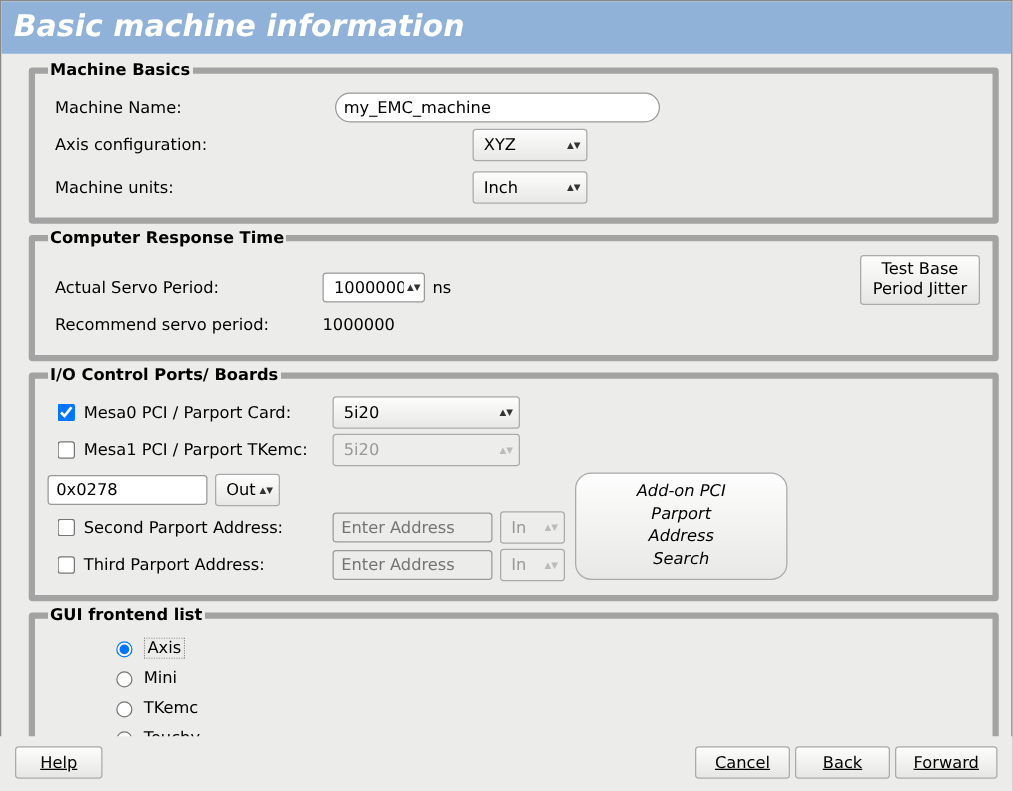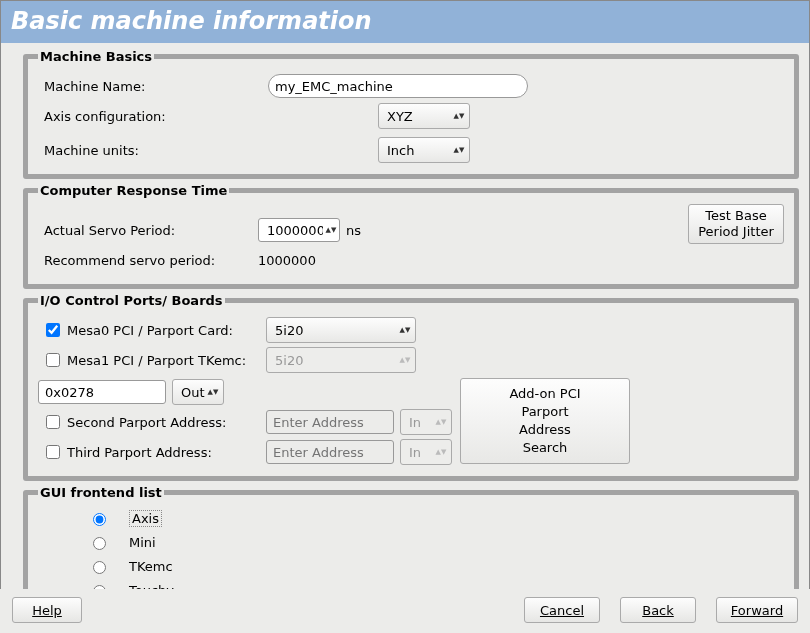--- a/index.html
+++ b/index.html
@@ -94,45 +94,46 @@
     border:1px solid #aaa;
     border-radius:3px;
     background:linear-gradient(#fdfdfd,#e6e6e4);
     padding: 3px 12px;
     font-family:inherit;
     font-size:13px;
     cursor:default;
     min-height:26px;
   }
   .gui-list { padding-left: 50px; }
-  .gui-item { display:flex; align-items:center; gap:20px; min-height:24px;}
+  .gui-item { display:flex; align-items:center; gap:6px; min-height:24px;}
   .gui-selected span.lbl {
     border:1px dotted #888;
     padding:0 2px;
     border-radius:1px;
   }
   .addon-box {
     border:1px solid #aaa;
-    border-radius:3px;
+    border-radius:13px;
     background:linear-gradient(#fdfdfd,#e8e8e6);
     width:170px;
     text-align:center;
     padding:6px 8px;
     line-height:18px;
     margin-left:8px;
+    font-style:italic;
   }
   .footer {
     position:absolute;
     bottom:0; left:0; right:0;
     padding:8px 12px 10px 12px;
     display:flex;
     justify-content:space-between;
     background:#ececea;
   }
-  .footer .right { display:flex; gap:20px;}
+  .footer .right { display:flex; gap:4px;}
   .u { text-decoration: underline; }
   .chk { width:14px; height:14px; }
 </style>
 </head>
 <body>
 
 <div class="titlebar">Basic machine information</div>
 
 <div class="content">
 

